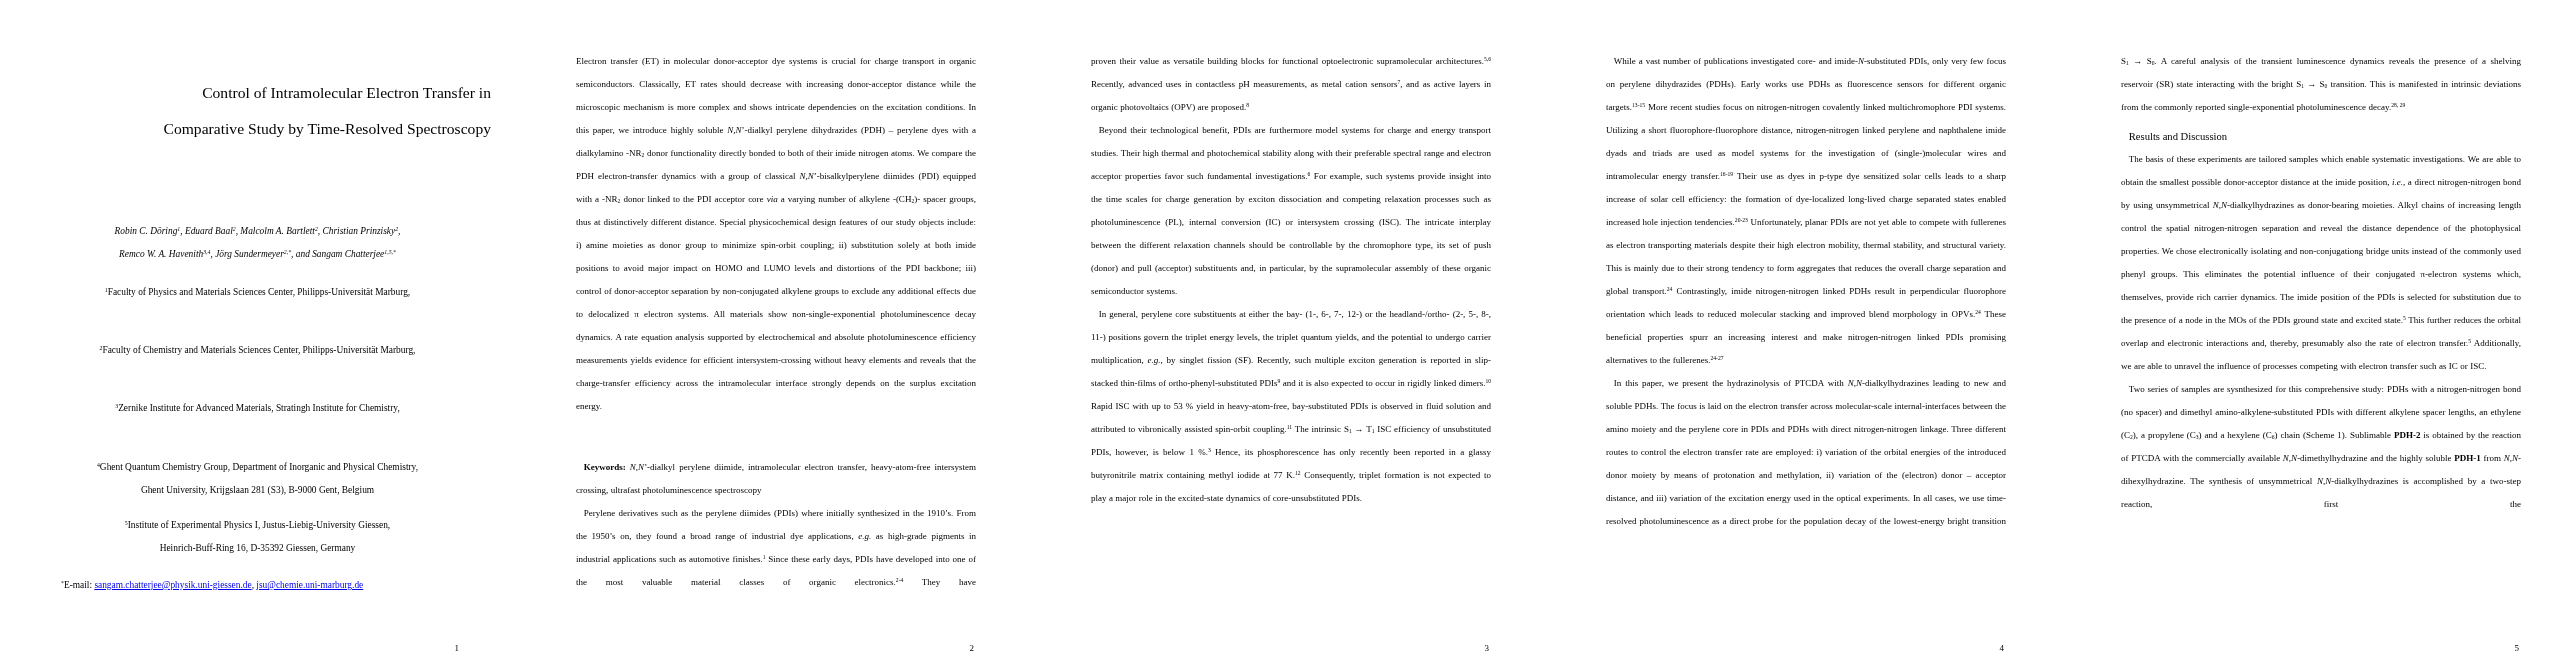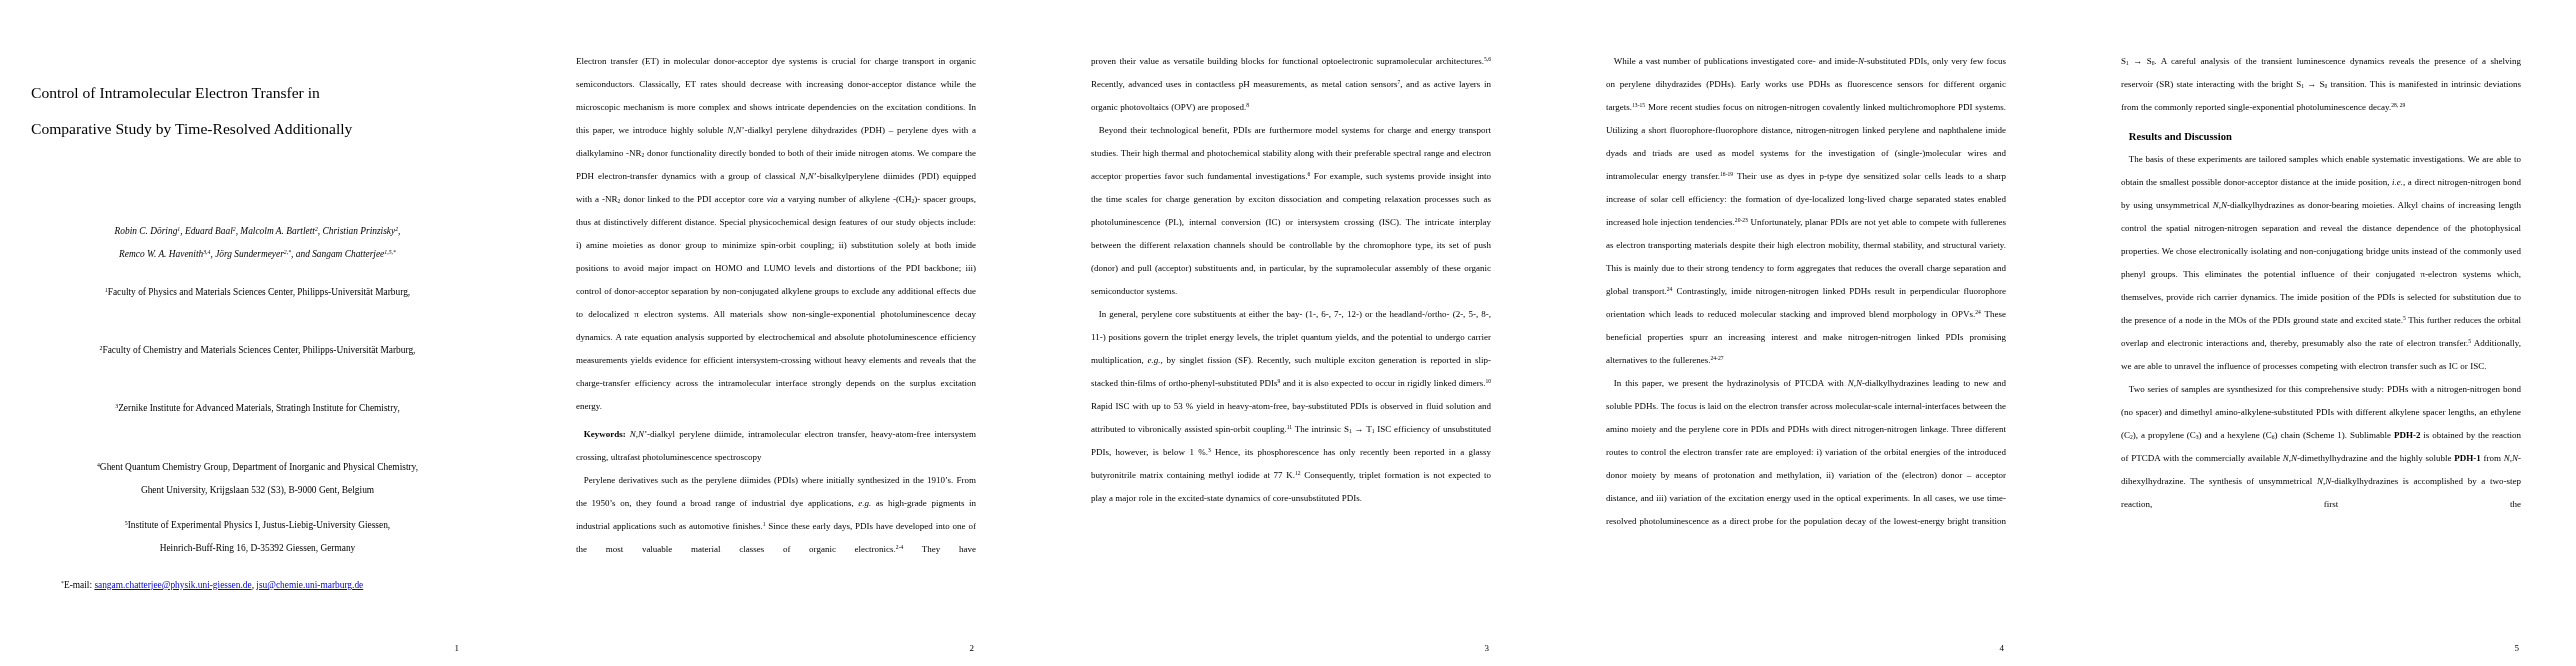--- a/index.html
+++ b/index.html
@@ -34,26 +34,26 @@
     width: 400px;
   }
   p.para {
     margin: 0;
     font-size: 9px;
     line-height: 23px;
     text-align: justify;
     word-spacing: 0.02em;
   }
   p.para.ind { text-indent: 7.8px; }
-  p.para.kw  { margin-top: 5px; text-indent: 7.8px; }
+  p.para.kw  { margin-top: 38px; text-indent: 7.8px; }
   p.para.jlast { text-align-last: justify; }
   .sec-heading {
     margin: 5.6px 0 0 0;
     font-size: 10.6px;
-    font-weight: bold;
+    font-weight: normal;
     line-height: 23px;
     text-indent: 7.8px;
   }
   sup {
     font-size: 0.62em;
     line-height: 0;
     vertical-align: baseline;
     position: relative;
     top: -0.55em;
   }
@@ -67,22 +67,22 @@
   .pagenum {
     position: absolute;
     right: 56px;
     bottom: 14.5px;
     font-size: 9px;
     line-height: 9px;
   }
   
   .title-block {
     position: absolute;
-    top: 75px; left: 31px; right: 14px;
-    text-align: left;
+    top: 75px; left: 31px; right: 24px;
+    text-align: right;
   }
   .title-line {
     margin: 0;
     font-size: 15.6px;
     line-height: 36px;
     font-weight: normal;
   }
   .authors-block {
     position: absolute;
     top: 220px; left: 31px; right: 31px;
@@ -124,40 +124,40 @@
   }
 </style>
 </head>
 <body>
 
 <div class="doc">
 
   <section class="page">
     <div class="title-block">
       <p class="title-line">Control of Intramolecular Electron Transfer in</p>
-      <p class="title-line">Comparative Study by Time-Resolved Additionally</p>
+      <p class="title-line">Comparative Study by Time-Resolved Spectroscopy</p>
     </div>
 
     <div class="authors-block">
       <p class="author-line">Robin C. Döring<sup>1</sup>, Eduard Baal<sup>2</sup>, Malcolm A. Bartlett<sup>2</sup>, Christian Prinzisky<sup>2</sup>,</p>
       <p class="author-line">Remco W. A. Havenith<sup>3,4</sup>, Jörg Sundermeyer<sup>2,*</sup>, and Sangam Chatterjee<sup>1,5,*</sup></p>
     </div>
 
     <div class="affil-block affil-0">
       <p><sup>1</sup>Faculty of Physics and Materials Sciences Center, Philipps-Universität Marburg,</p>
     </div>
     <div class="affil-block affil-1">
       <p><sup>2</sup>Faculty of Chemistry and Materials Sciences Center, Philipps-Universität Marburg,</p>
     </div>
     <div class="affil-block affil-2">
       <p><sup>3</sup>Zernike Institute for Advanced Materials, Stratingh Institute for Chemistry,</p>
     </div>
     <div class="affil-block affil-3">
       <p><sup>4</sup>Ghent Quantum Chemistry Group, Department of Inorganic and Physical Chemistry,</p>
-      <p>Ghent University, Krijgslaan 532 (S3), B-9000 Gent, Belgium</p>
+      <p>Ghent University, Krijgslaan 281 (S3), B-9000 Gent, Belgium</p>
     </div>
     <div class="affil-block affil-4">
       <p><sup>5</sup>Institute of Experimental Physics I, Justus-Liebig-University Giessen,</p>
       <p>Heinrich-Buff-Ring 16, D-35392 Giessen, Germany</p>
     </div>
 
     <p class="email-line">
       <span><sup>*</sup>E-mail: </span><a href="#" class="email-link">sangam.chatterjee@physik.uni-giessen.de</a><span>, </span><a href="#" class="email-link">jsu@chemie.uni-marburg.de</a>
     </p>
 

